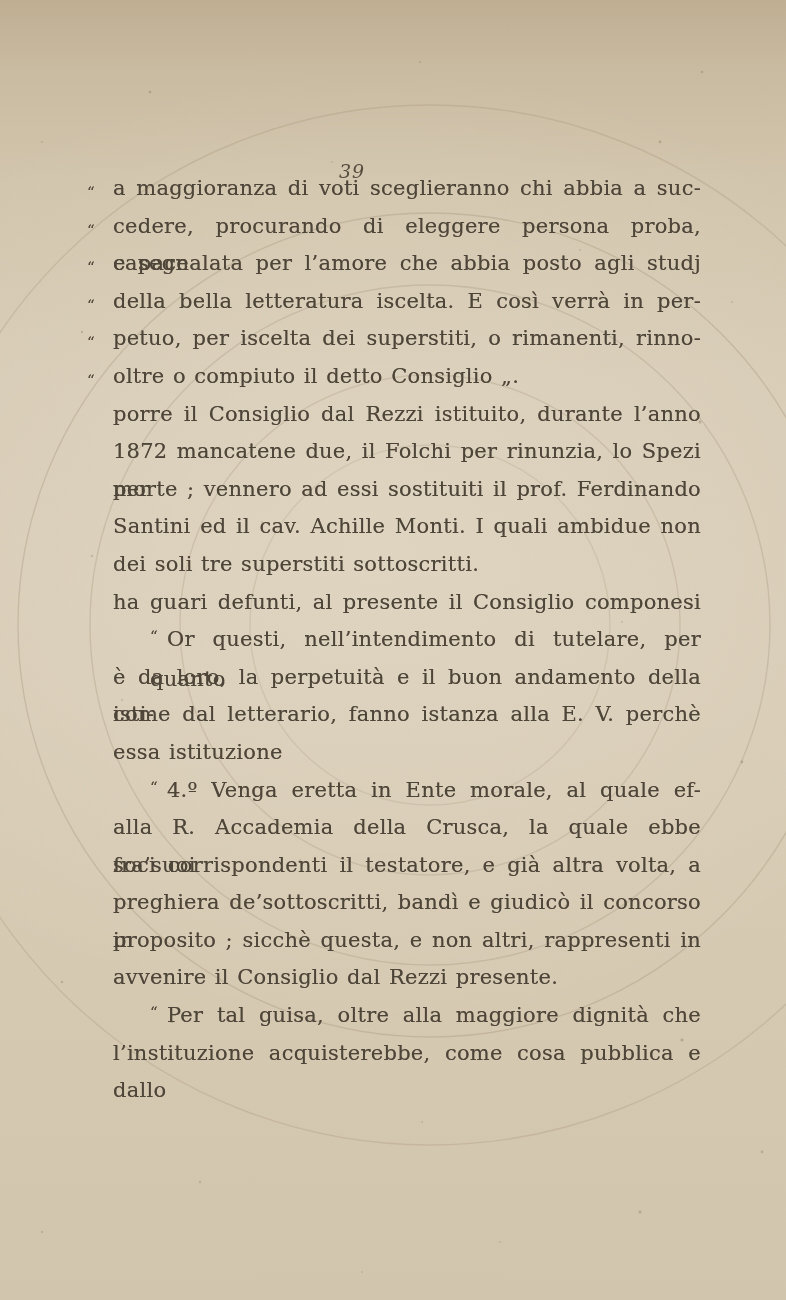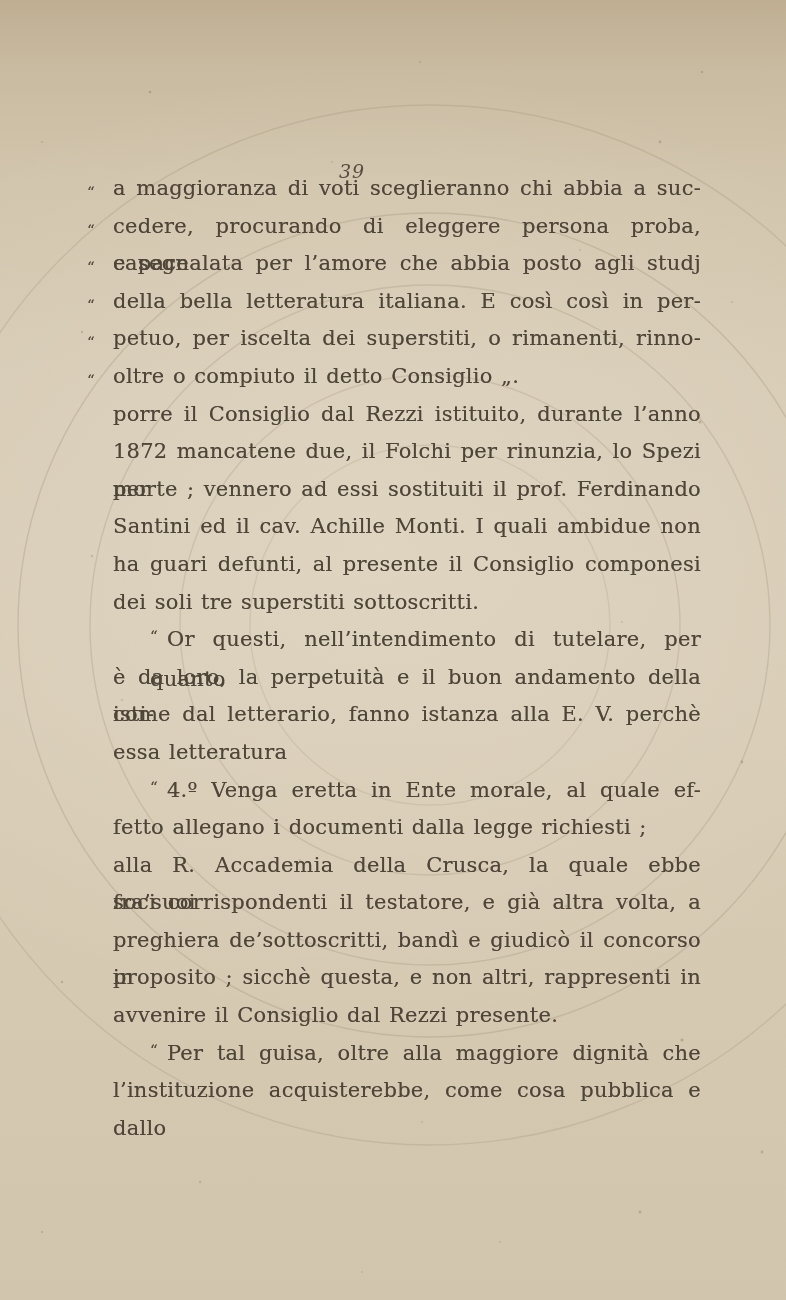--- a/index.html
+++ b/index.html
@@ -130,35 +130,34 @@
       <circle cx="300" cy="860" r="1.1" opacity="0.20"></circle>
     </g>
   </svg>
 
   <div class="page-number">39</div>
 
   <div class="text-block">
       <div class="line hang j"><span class="q">“</span><span class="t">a maggioranza di voti sceglieranno chi abbia a suc-</span></div>
       <div class="line hang j"><span class="q">“</span><span class="t">cedere, procurando di eleggere persona proba, capace</span></div>
       <div class="line hang j"><span class="q">“</span><span class="t">e segnalata per l’amore che abbia posto agli studj</span></div>
-      <div class="line hang j"><span class="q">“</span><span class="t">della bella letteratura italiana. E così così in per-</span></div>
+      <div class="line hang j"><span class="q">“</span><span class="t">della bella letteratura iscelta. E così verrà in per-</span></div>
       <div class="line hang j"><span class="q">“</span><span class="t">petuo, per iscelta dei superstiti, o rimanenti, rinno-</span></div>
       <div class="line hang"><span class="q">“</span><span class="t">oltre o compiuto il detto Consiglio „.</span></div>
       <div class="line normal j"><span class="t">porre il Consiglio dal Rezzi istituito, durante l’anno</span></div>
       <div class="line normal j"><span class="t">1872 mancatene due, il Folchi per rinunzia, lo Spezi per</span></div>
       <div class="line normal j"><span class="t">morte ; vennero ad essi sostituiti il prof. Ferdinando</span></div>
       <div class="line normal j"><span class="t">Santini ed il cav. Achille Monti. I quali ambidue non</span></div>
+      <div class="line normal"><span class="t">dei soli tre superstiti sottoscritti.</span></div>
       <div class="line normal j"><span class="t">ha guari defunti, al presente il Consiglio componesi</span></div>
-      <div class="line normal"><span class="t">dei soli tre superstiti sottoscritti.</span></div>
       <div class="line indent j"><span class="q">“</span><span class="t">Or questi, nell’intendimento di tutelare, per quanto</span></div>
       <div class="line normal j"><span class="t">è da loro, la perpetuità e il buon andamento della isti-</span></div>
       <div class="line normal j"><span class="t">come dal letterario, fanno istanza alla E. V. perchè</span></div>
-      <div class="line normal"><span class="t">essa letteratura</span></div>
+      <div class="line normal"><span class="t">essa istituzione</span></div>
       <div class="line indent j"><span class="q">“</span><span class="t">4.º Venga eretta in Ente morale, al quale ef-</span></div>
-      <div class="line normal"><span class="t">fetto allegano i documenti dalla legge richiesti ;</span></div>
       <div class="line normal j"><span class="t">alla R. Accademia della Crusca, la quale ebbe fra’suoi</span></div>
       <div class="line normal j"><span class="t">soci corrispondenti il testatore, e già altra volta, a</span></div>
       <div class="line normal j"><span class="t">preghiera de’sottoscritti, bandì e giudicò il concorso in</span></div>
       <div class="line normal j"><span class="t">proposito ; sicchè questa, e non altri, rappresenti in</span></div>
       <div class="line normal"><span class="t">avvenire il Consiglio dal Rezzi presente.</span></div>
       <div class="line indent j"><span class="q">“</span><span class="t">Per tal guisa, oltre alla maggiore dignità che</span></div>
       <div class="line normal j"><span class="t">l’instituzione acquisterebbe, come cosa pubblica e dallo</span></div>
     </div>
 
 </div>

